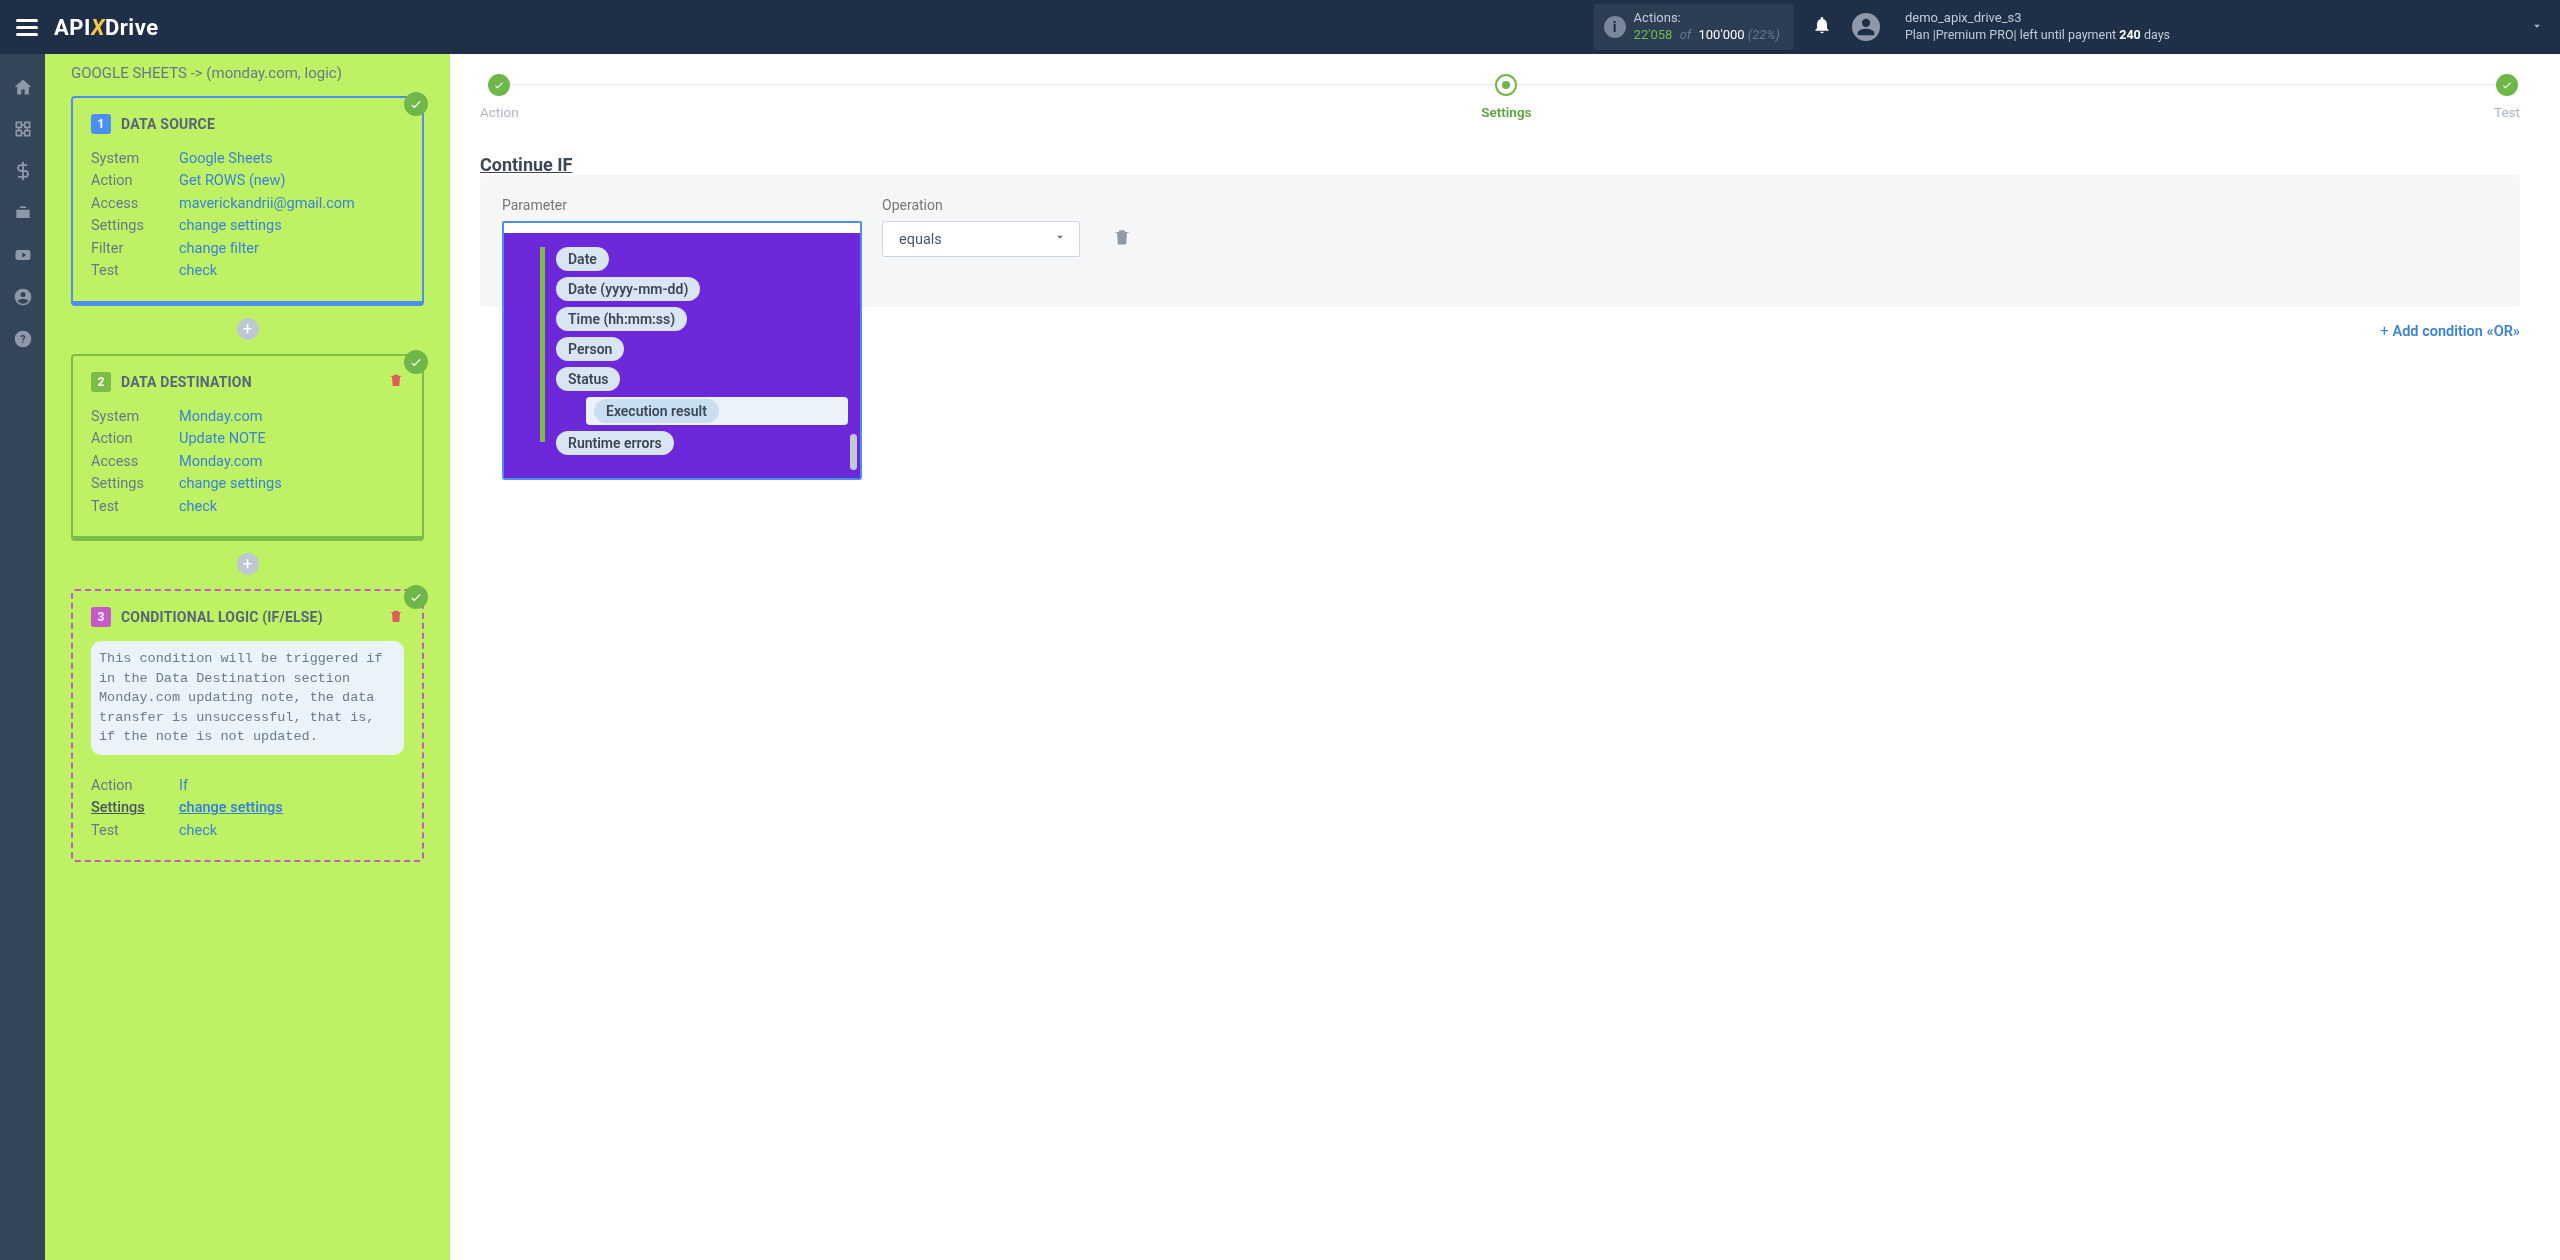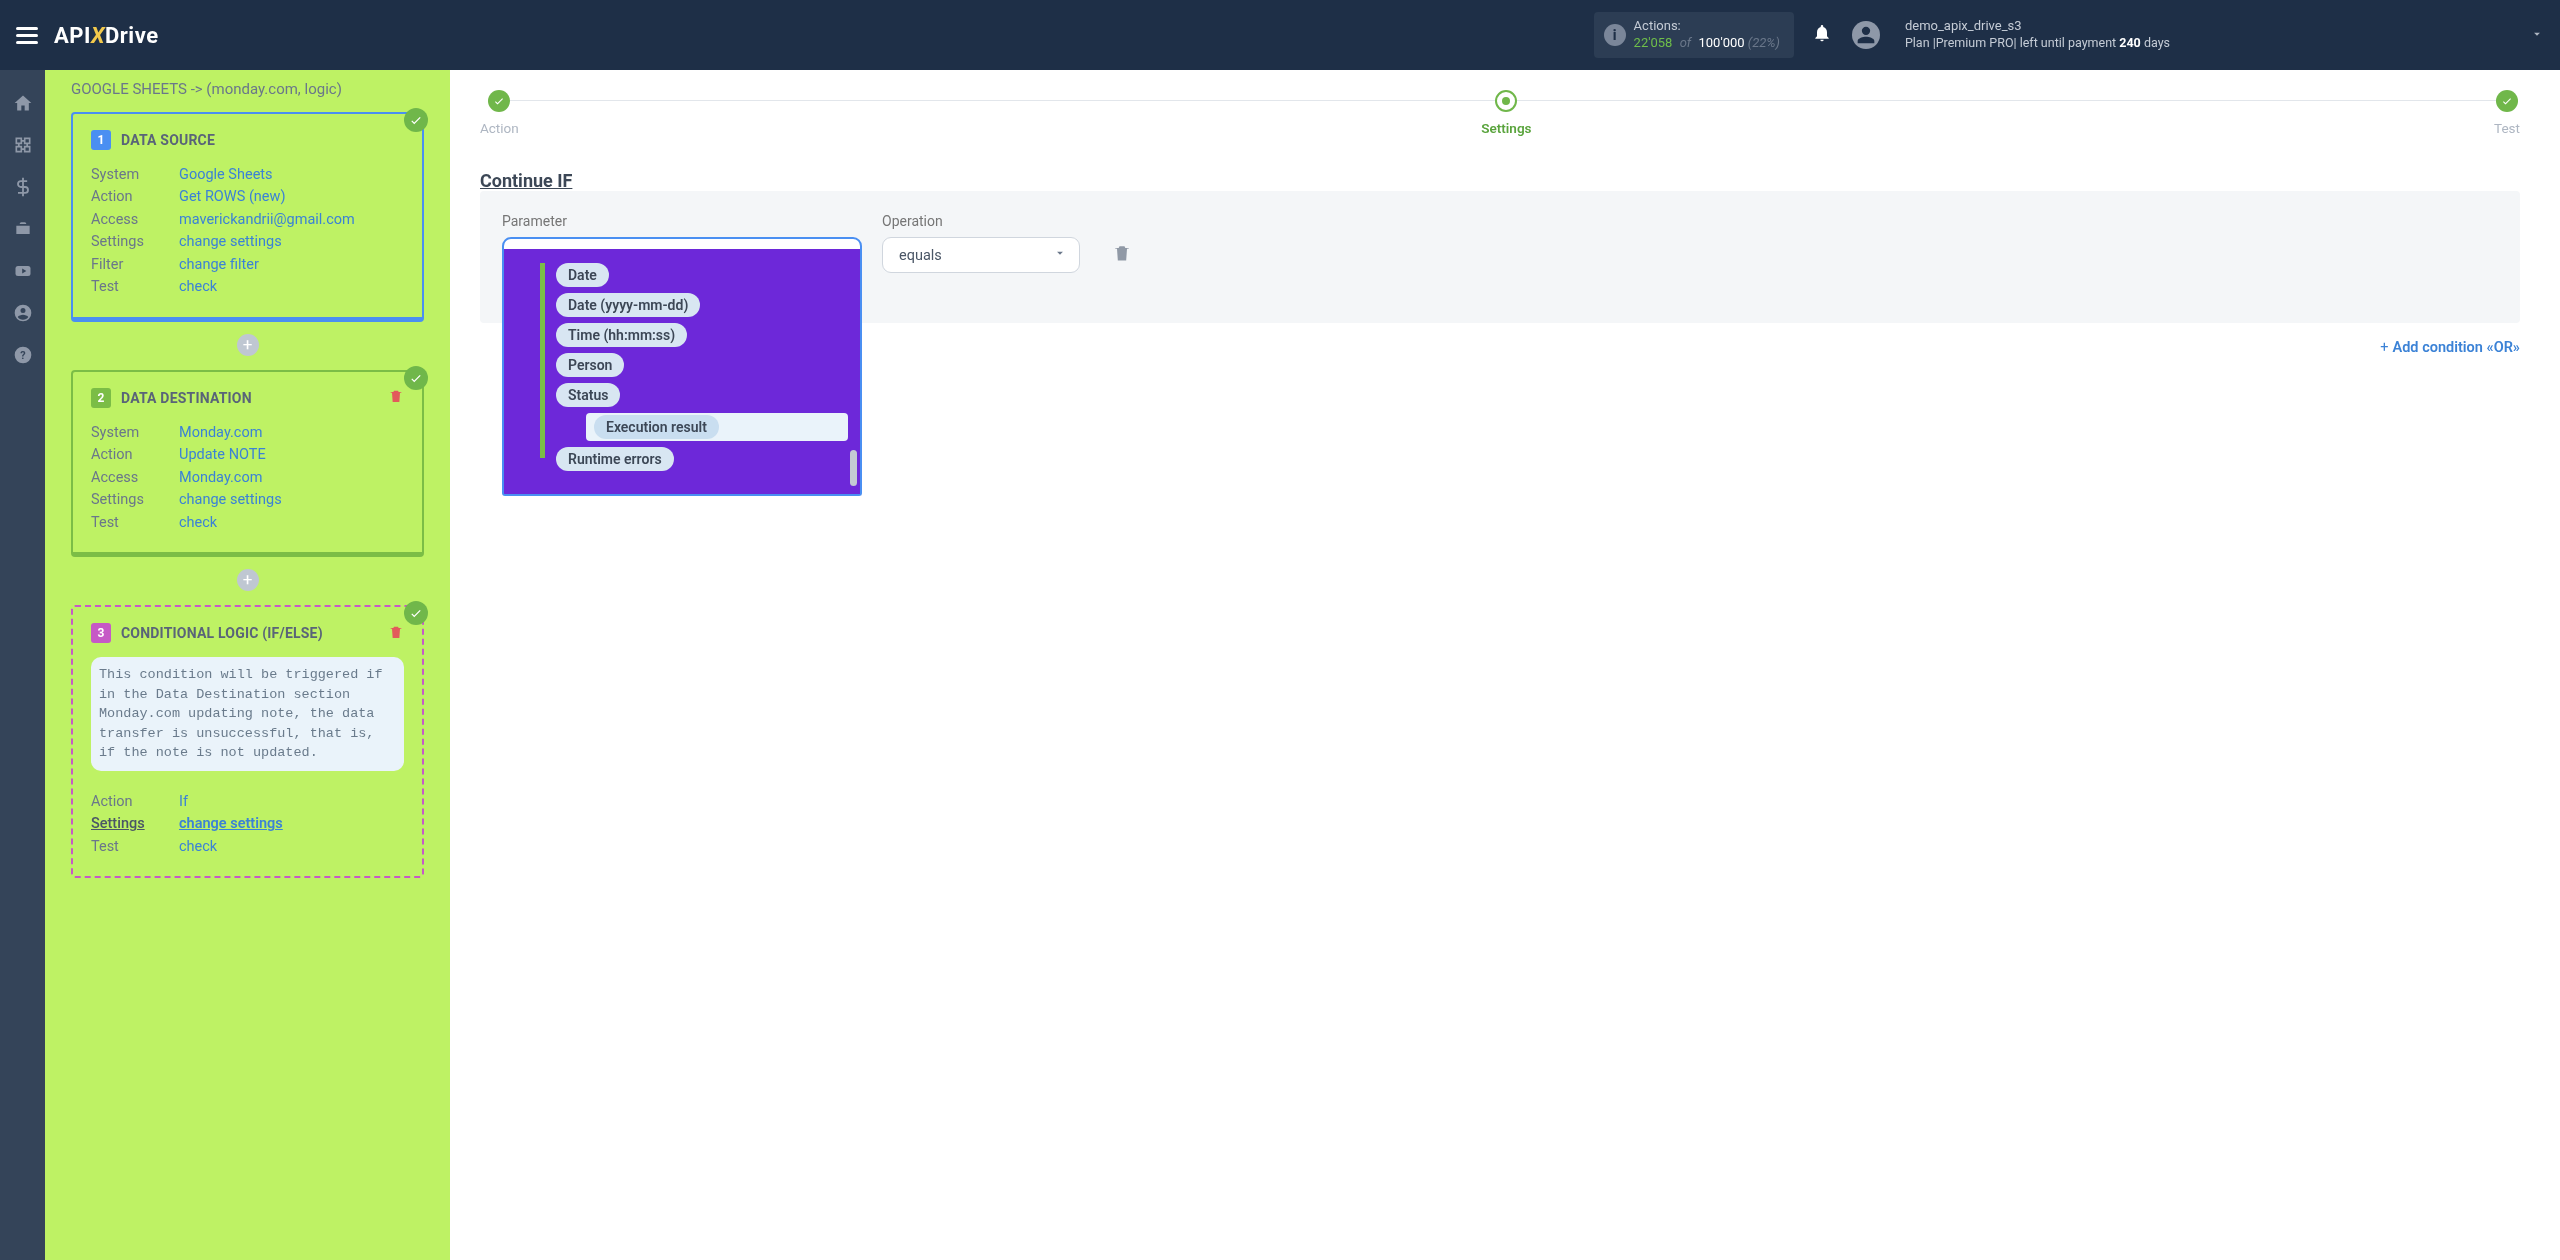--- a/index.html
+++ b/index.html
@@ -1,19 +1,19 @@
 <!DOCTYPE html>
 <html><head>
 <meta charset="utf-8">
 <style>
 * { box-sizing: border-box; margin: 0; padding: 0; font-family: -apple-system, BlinkMacSystemFont, "Segoe UI", Roboto, Arial, sans-serif; }
 body { background: #fff; color: #4a5666; }
 
 
-.header { height: 70px; background: #1e2f47; display: flex; align-items: center; padding: 0 16px; color: #fff; }
+.header { height: 54px; background: #1e2f47; display: flex; align-items: center; padding: 0 16px; color: #fff; }
 .header .burger { width: 22px; height: 18px; cursor: pointer; margin-right: 16px; position: relative; }
 .header .burger span, .header .burger span::before, .header .burger span::after { display: block; content: ''; height: 3px; width: 22px; background: #fff; border-radius: 2px; position: absolute; left: 0; }
 .header .burger span { top: 8px; }
 .header .burger span::before { top: -7px; }
 .header .burger span::after { top: 7px; }
 .logo { font-size: 22px; font-weight: 700; letter-spacing: .5px; }
 .logo .x { color: #f2c94c; font-style: italic; }
 .header-spacer { flex: 1; }
 .actions-box { background: #2c3d54; border-radius: 4px; padding: 6px 14px 6px 40px; position: relative; margin-right: 18px; font-size: 13px; line-height: 1.3; }
 .actions-box .info-icon { width: 22px; height: 22px; border-radius: 50%; background: #7a8699; color: #1e2f47; font-weight: 800; font-size: 14px; display: flex; align-items: center; justify-content: center; position: absolute; left: 10px; top: 50%; transform: translateY(-50%); }
@@ -78,21 +78,21 @@
 
 h2.section-title { font-size: 18px; font-weight: 700; text-decoration: underline; color: #3c4756; }
 
 .cond-box { background: #f4f6f8; border-radius: 4px; padding: 22px 22px 50px 22px; position: relative; }
 .cond-grid { display: flex; gap: 20px; }
 .field { position: relative; }
 .field.parameter { flex: 0 0 360px; }
 .field.operation { flex: 0 0 198px; }
 .field.value { flex: 1; max-width: 360px; }
 .field .lbl { font-size: 14px; color: #767676; margin-bottom: 8px; display: block; }
-.select { height: 36px; background: #fff; border: 1px solid #d0d6de; border-radius: 9px; display: flex; align-items: center; padding: 0 36px 0 16px; font-size: 14.5px; color: #4a5666; position: relative; cursor: pointer; }
+.select { height: 36px; background: #fff; border: 1px solid #d0d6de; border-radius: 2px; display: flex; align-items: center; padding: 0 36px 0 16px; font-size: 14.5px; color: #4a5666; position: relative; cursor: pointer; }
 .select.open { border: 2px solid #4a8ff2; }
 .select .chev { position: absolute; right: 12px; top: 50%; transform: translateY(-50%); }
 .select .chev svg { width: 14px; height: 14px; fill: #6a778a; }
 .del-cond { margin-left: 12px; align-self: flex-end; margin-bottom: 6px; cursor: pointer; }
 .del-cond svg { width: 20px; height: 20px; fill: #9099a6; }
 
 .dropdown { position: absolute; left: 0; top: 36px; width: 360px; background: #6d28d9; border: 2px solid #4a8ff2; border-top: none; border-radius: 0 0 3px 3px; padding: 14px 12px 17px 14px; z-index: 10; }
 .dropdown .green-bar { position: absolute; left: 36px; top: 14px; bottom: 36px; width: 5px; background: #7bbd46; }
 .dropdown ul { list-style: none; margin-left: 38px; }
 .dropdown li { margin-bottom: 6px; }

